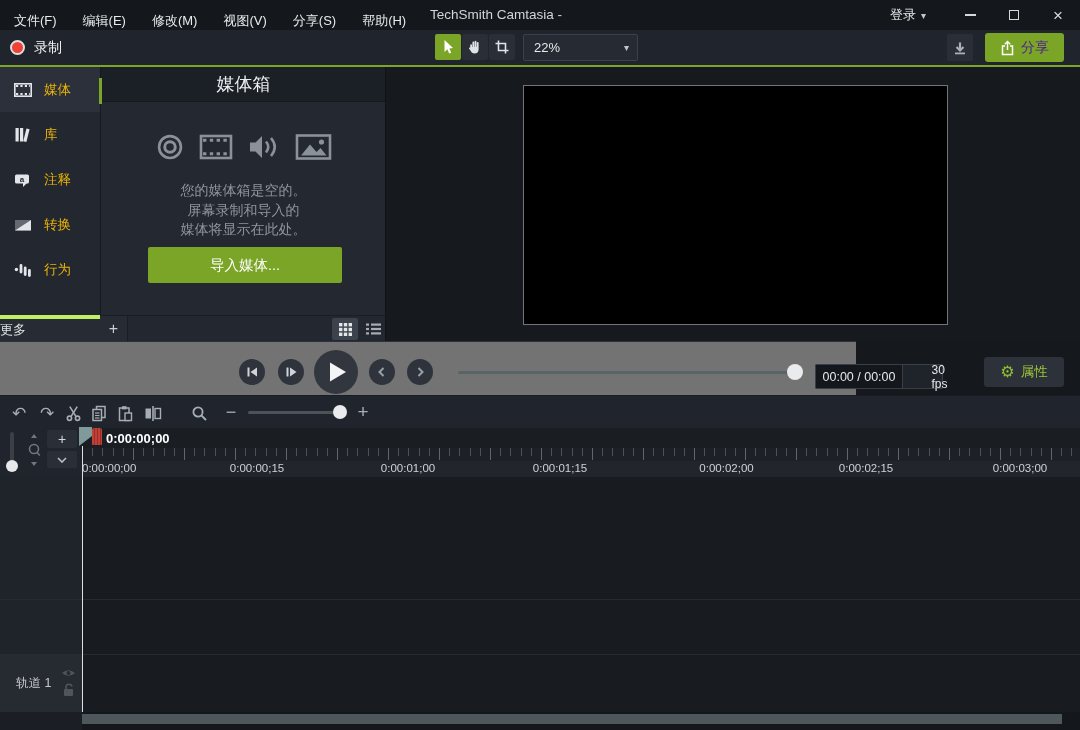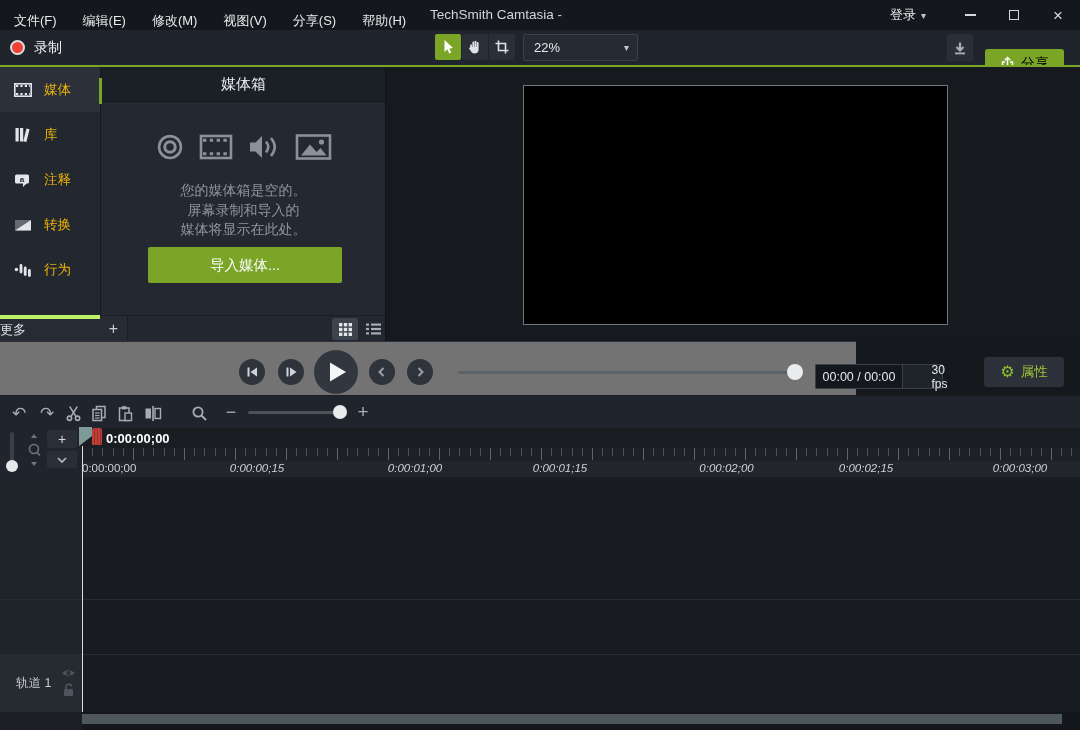--- a/index.html
+++ b/index.html
@@ -33,38 +33,38 @@
   .record-label { font-size:14px; color:#f2f3f4; }
   .toolbtn { top:34px; width:26px; height:26px; border-radius:2px; background:#2a2e36;
              display:flex; align-items:center; justify-content:center; }
   .toolbtn.selected { background:#7aa527; }
   .zoom-select { left:523px; top:34px; width:115px; height:27px; background:#262b33;
                  border:1px solid #3a414b; border-radius:2px; display:flex; align-items:center; }
   .zoom-select .val { padding-left:10px; flex:1; color:#e6e8eb; }
   .zoom-select .caret { padding-right:8px; }
   .download-btn { left:947px; top:34px; width:26px; height:27px; background:#2a2f37; border-radius:2px;
                   display:flex; align-items:center; justify-content:center; }
-  .share-btn { left:985px; top:49px; width:79px; height:29px; background:#7aa527; border-radius:3px;
-               display:flex; align-items:center; justify-content:center; gap:6px; color:#000000; font-size:14px; }
+  .share-btn { left:985px; top:33px; width:79px; height:29px; background:#7aa527; border-radius:3px;
+               display:flex; align-items:center; justify-content:center; gap:6px; color:#4c1d95; font-size:14px; }
   .green-line { left:0; top:65px; width:1080px; height:2px; background:#7aa527; }
 
   
   .sidebar { left:0; top:67px; width:100px; height:248px; background:#23272f; }
   .side-item { height:45px; display:flex; align-items:center; gap:11px; padding-left:13px; color:#eab308;
                font-size:13.5px; }
   .side-item.selected { background:#2b303a; }
   .sel-indicator { left:99px; top:78px; width:3px; height:26px; background:#7aa527; z-index:3; }
   .more-row { left:0; top:315px; width:100px; height:26px; background:#272c34; border-top:4px solid #bef264;
               display:flex; align-items:center; justify-content:flex-start; color:#dfe3e7; }
 
   
   .media-bin { left:100px; top:67px; width:285px; height:248px; background:#242830; border-left:1px solid #16191e; }
   .bin-header { position:absolute; left:0; top:0; width:285px; height:35px; background:#1b1f26;
                 border-bottom:1px solid #15181d; display:flex; align-items:center; justify-content:center;
-                font-size:15px; color:#eceef0; }
+                font-size:18px; color:#eceef0; }
   .bin-icons { position:absolute; left:0; top:66px; width:285px; display:flex; justify-content:center;
                align-items:center; gap:15px; }
   .bin-text { position:absolute; left:0; top:114px; width:285px; text-align:center; color:#8f959d;
               font-size:14px; line-height:1.4; }
   .import-btn { position:absolute; left:47px; top:180px; width:194px; height:36px; background:#7aa527;
                 border-radius:2px; display:flex; align-items:center; justify-content:center;
                 color:#fff; font-size:14.5px; }
   .bin-bottom { left:100px; top:315px; width:285px; height:26px; background:#23272f; border-top:1px solid #1a1d23; }
   .plus-tile { position:absolute; left:0; top:0; width:28px; height:26px; background:#272c34;
                border-right:1px solid #1a1d23; display:flex; align-items:center; justify-content:center;
@@ -107,21 +107,21 @@
   .mini-btn { position:absolute; width:30px; height:17px; background:#2a2f37; border-radius:2px;
               display:flex; align-items:center; justify-content:center; color:#d6d9dd; font-size:14px; }
   .ruler-top { left:80px; top:428px; width:1000px; height:20px; background:#1a1d22; }
   .ruler-mid { left:80px; top:448px; width:1000px; height:13px; background:#1d2127; }
   .ruler-labels { left:80px; top:461px; width:1000px; height:16px; background:#22252b; }
   .ticks-minor { left:82px; top:448px; width:998px; height:8px;
                  background:repeating-linear-gradient(90deg,#4a5158 0 1px,transparent 1px 10.2px); }
   .ticks-major { left:82px; top:448px; width:998px; height:12px;
                  background:repeating-linear-gradient(90deg,#5d656d 0 1px,transparent 1px 51px); }
   .rlabel { position:absolute; top:1px; font-size:11.5px; color:#ced2d7; white-space:nowrap; }
-  .rlabel.centered { transform:translateX(-50%);font-style:italic; }
+  .rlabel.centered { transform:translateX(-50%); }
   .cur-time { left:106px; top:431px; font-size:13px; font-weight:bold; color:#fff; z-index:7; }
   .playhead-line { left:82px; top:446px; width:1px; height:266px; background:#dce0e3; z-index:6; }
   .ph-flag { left:79px; top:427px; z-index:7; }
   .ph-grip { left:92px; top:428px; width:10px; height:17px; border-radius:2px 2px 1px 1px; z-index:7;
              background:repeating-linear-gradient(90deg,#c24038 0 2px,#93302a 2px 3px); }
 
   .tracks-bg { left:0; top:477px; width:1080px; height:235px; background:#181b20; }
   .tracks-headcol { left:0; top:477px; width:82px; height:235px; background:#1f232a; }
   .tdivider { left:0; width:1080px; height:1px; background:#262b31; }
   .track1-head { left:0; top:655px; width:82px; height:57px; background:#262a31; }
@@ -441,21 +441,21 @@
       <path d="M1 1 L5 5 L9 1" stroke="#b9bec4" stroke-width="1.6" fill="none"></path>
     </svg>
   </div>
 </div>
 
 <div class="abs ruler-top"></div>
 <div class="abs ruler-mid"></div>
 <div class="abs ruler-labels">
   <span class="rlabel" style="left:2px;">0:00:00;00</span>
   <span class="rlabel centered" style="left:177px;">0:00:00;15</span>
-  <span class="rlabel centered" style="left:335px;">0:00:01;00</span>
+  <span class="rlabel centered" style="left:328px;">0:00:01;00</span>
   <span class="rlabel centered" style="left:480px;">0:00:01;15</span>
   <span class="rlabel centered" style="left:634px;padding-left:25px;">0:00:02;00</span>
   <span class="rlabel centered" style="left:786px;">0:00:02;15</span>
   <span class="rlabel centered" style="left:940px;">0:00:03;00</span>
 </div>
 <div class="abs ticks-minor"></div>
 <div class="abs ticks-major"></div>
 
 <div class="abs tracks-bg"></div>
 <div class="abs tracks-headcol"></div>

